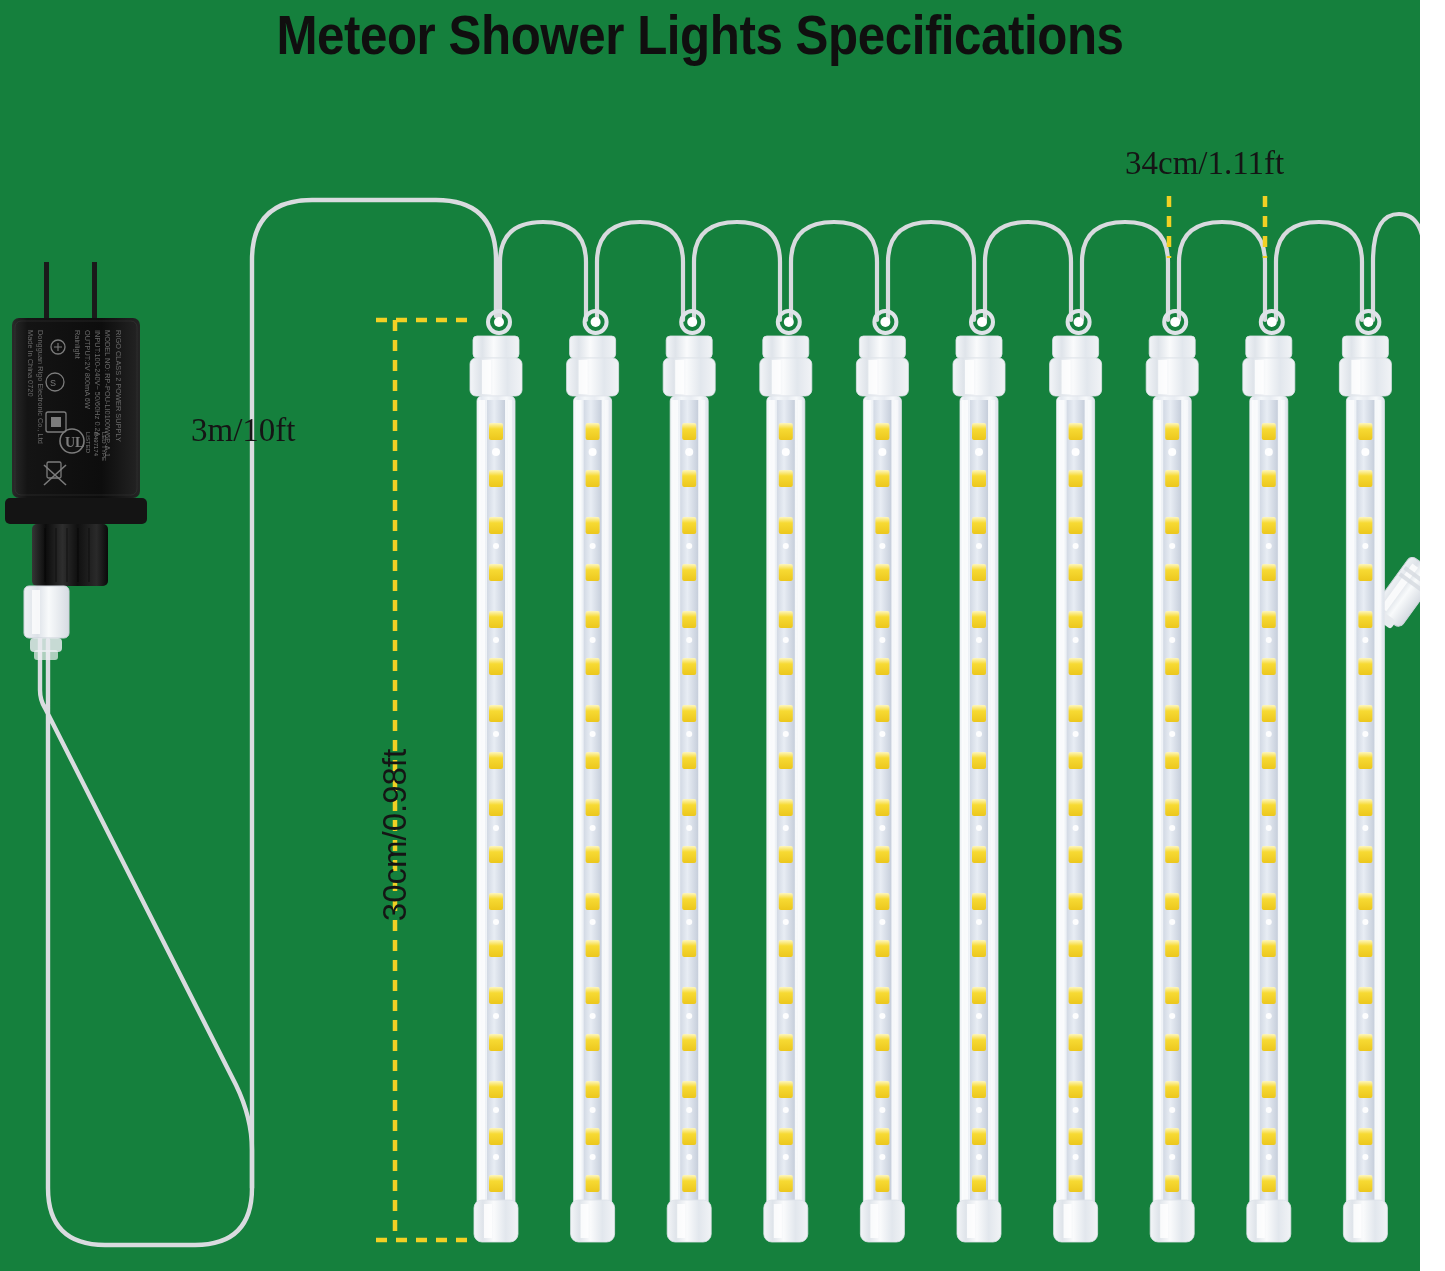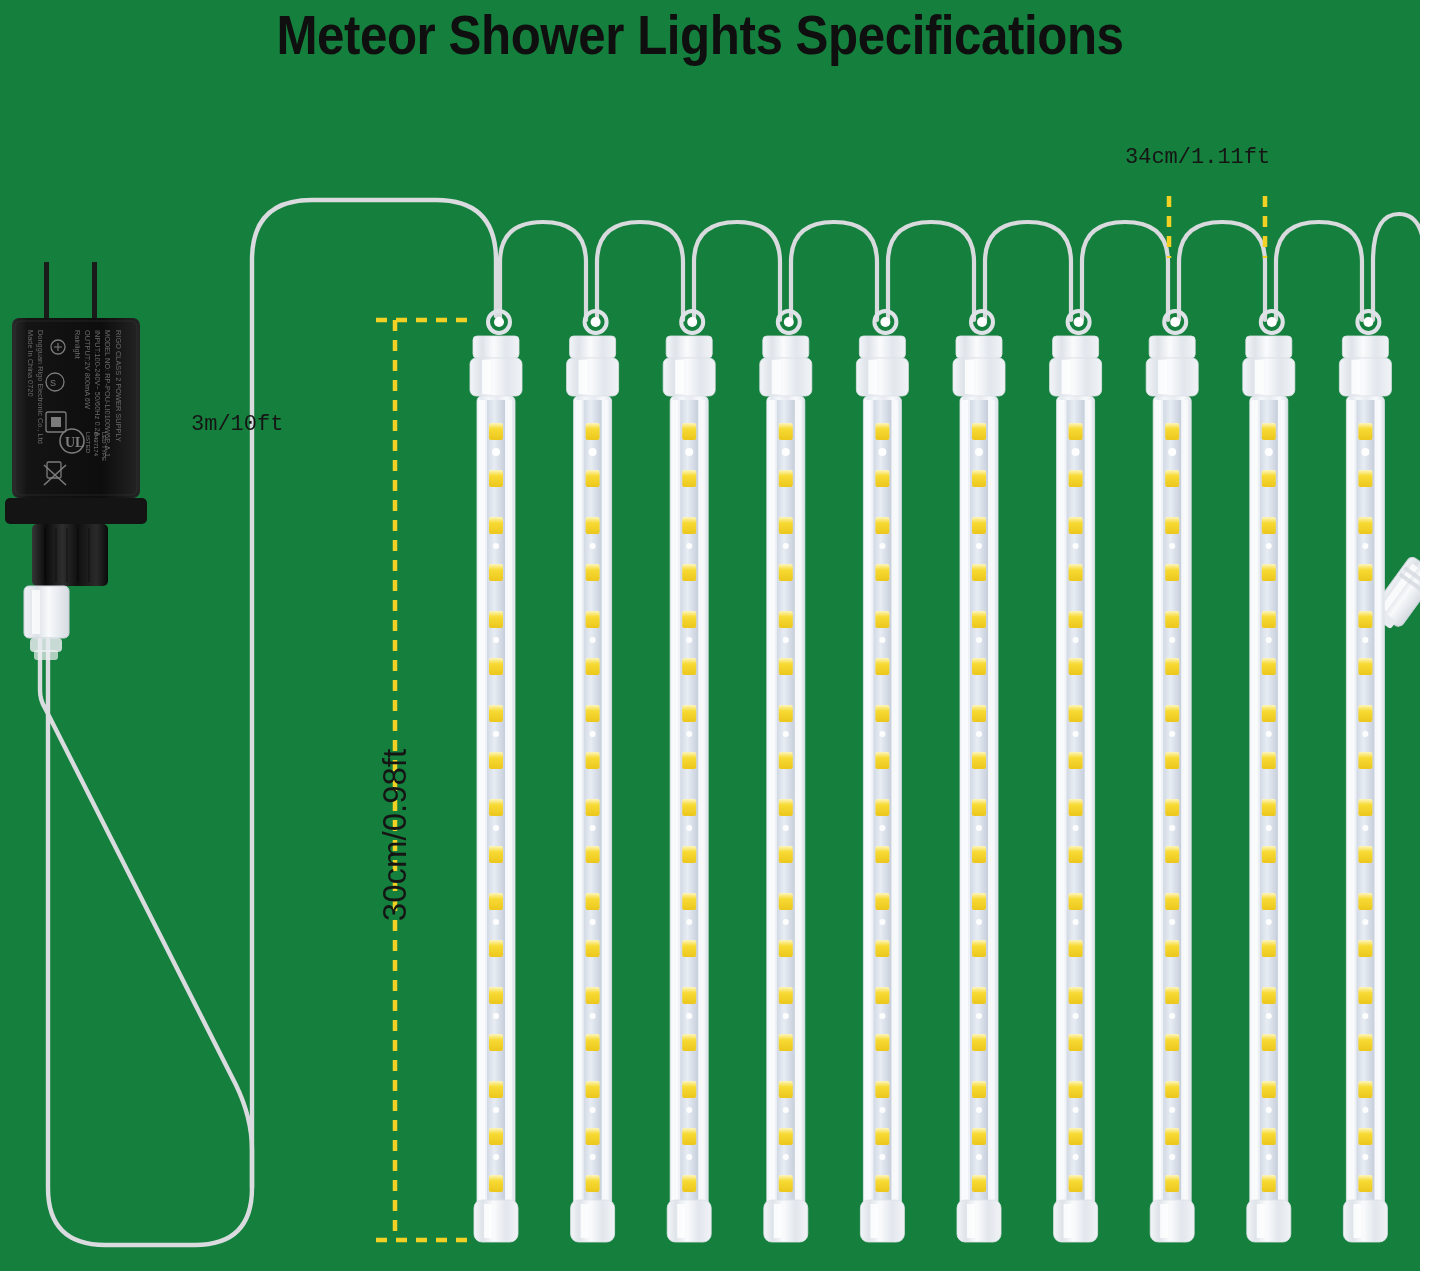--- a/index.html
+++ b/index.html
@@ -37,22 +37,22 @@
   #art {
     position: absolute;
     left: 0;
     top: 0;
     width: 1445px;
     height: 1271px;
   }
   
   .dim-label {
     position: absolute;
-    font-family: Liberation Mono, monospace;
-    font-size: 22px;
+    font-family: Liberation Serif, serif;
+    font-size: 33px;
     color: #151515;
     white-space: nowrap;
   }
   #label-lead {
     left: 183px;
     top: 412px;
     margin-left: 8px;
   }
   #label-spacing {
     left: 1125px;

